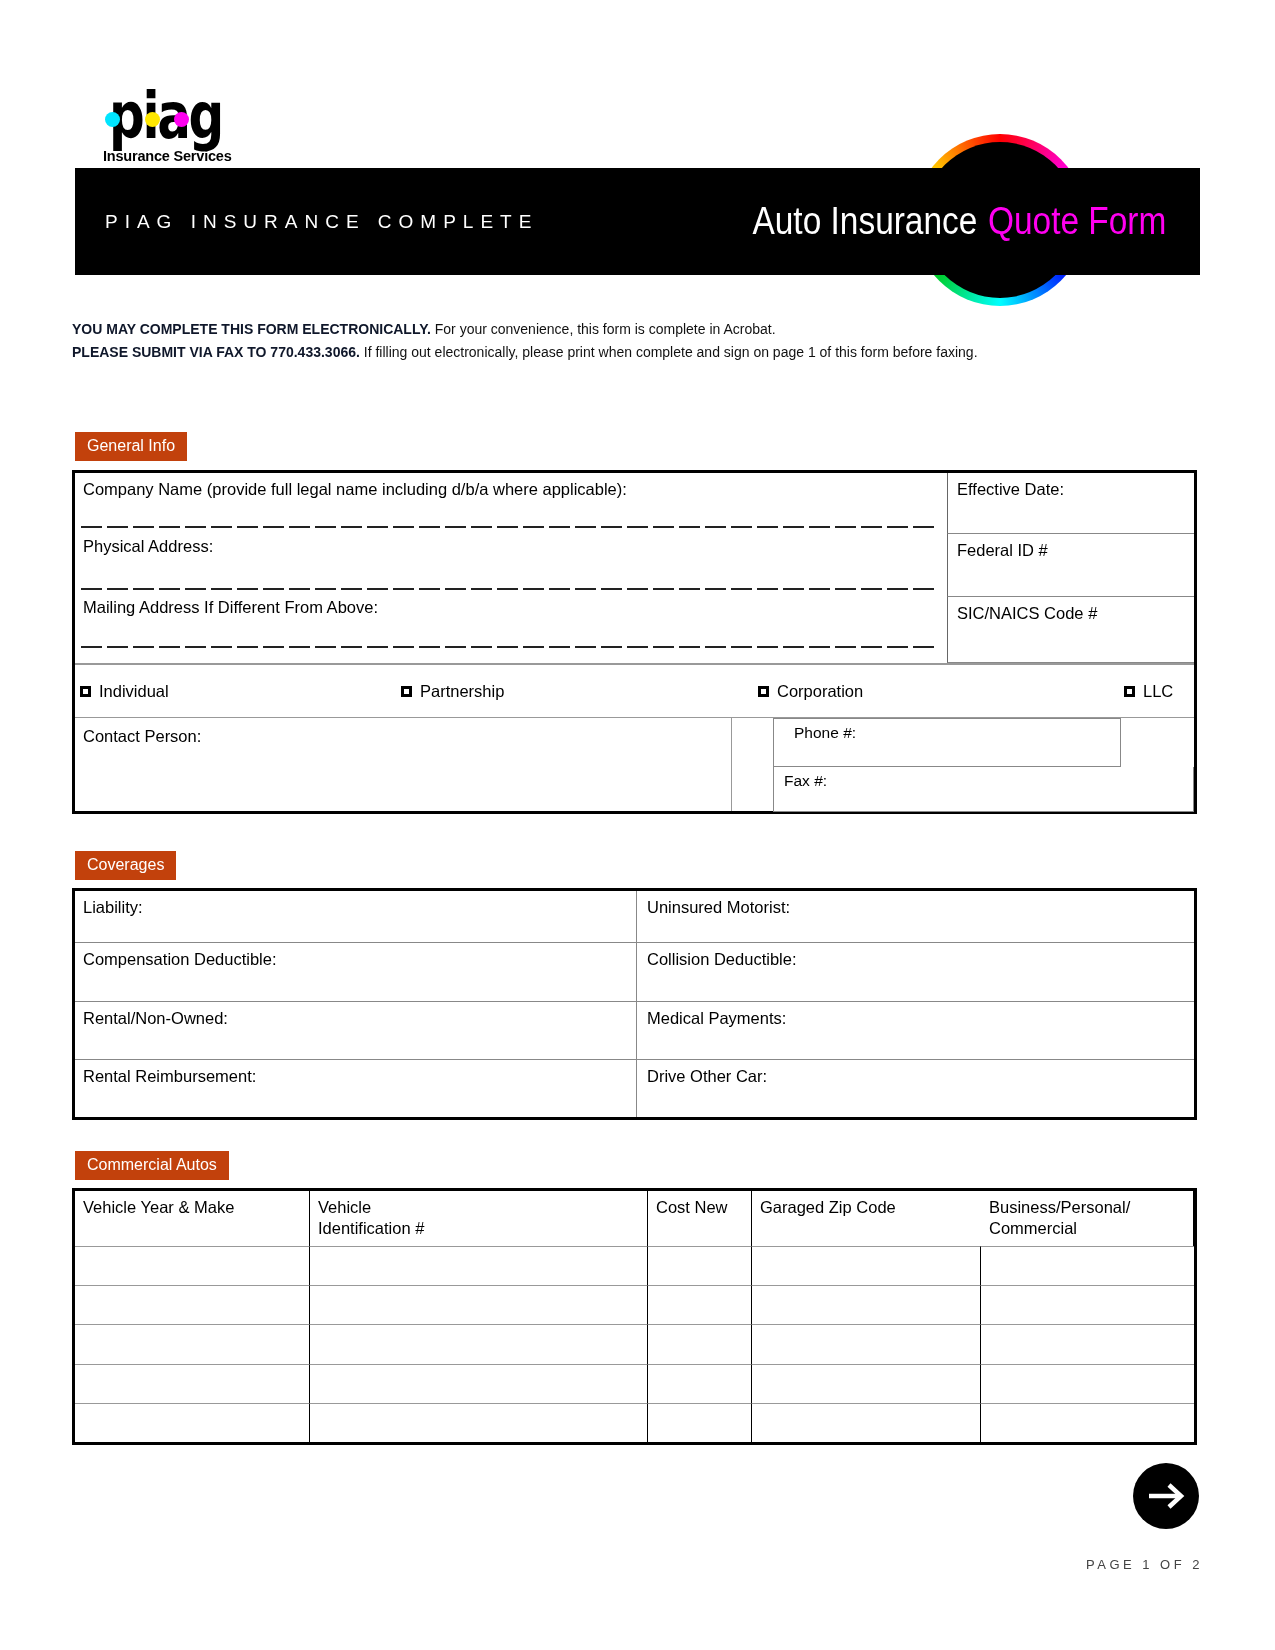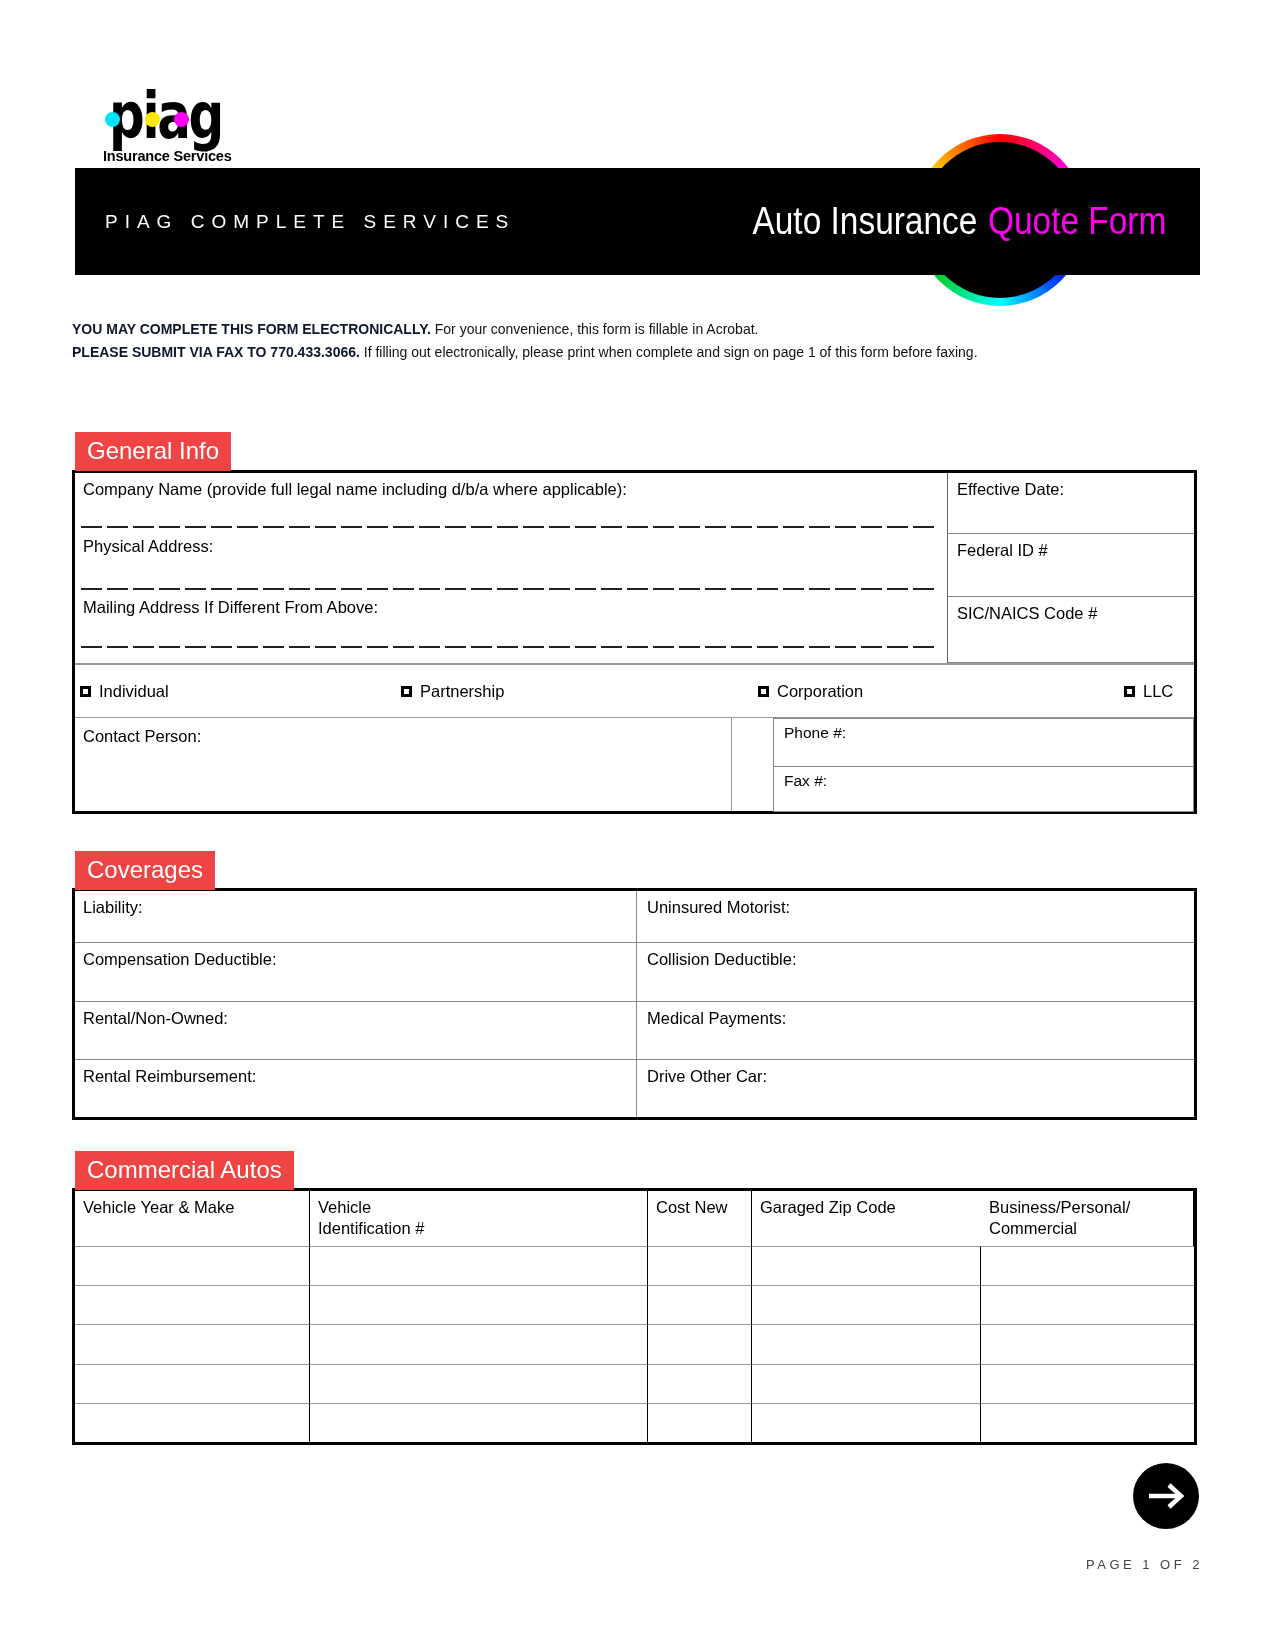--- a/index.html
+++ b/index.html
@@ -52,21 +52,21 @@
   }
   .title-white { color:#fff; }
   .title-accent { color:#FF00F0; margin-left:12px; }
 
   
   .intro { position:absolute; left:72px; top:318px; font-size:14px; line-height:23px; color:#111; white-space:nowrap; }
   .intro b { color:#0f172a; }
 
   
   .section-tab {
-    position:absolute; background:#ef4444; color:#fff; font-size:24px;
+    position:absolute; background:#c2410c; color:#fff; font-size:16px;
     padding:5px 12px 6px 12px; white-space:nowrap; z-index:3;
   }
   .tab-general    { left:75px; top:432px; }
   .tab-coverages  { left:75px; top:851px; }
   .tab-commercial { left:75px; top:1151px; }
 
   
   .frame { position:absolute; left:72px; width:1125px; border:3px solid #000; background:#fff; }
 
   
@@ -77,21 +77,21 @@
     background:repeating-linear-gradient(90deg,#222 0 21px,transparent 21px 26px);
   }
   .gi-rightcol { position:absolute; left:872px; top:0; width:247px;border-radius:9px; }
   .gi-rcell { border-left:1px solid #666; border-bottom:1px solid #888; padding:7px 9px; font-size:16.5px; }
   .gi-entity-band { position:absolute; left:0; top:190px; width:1119px; height:54px; border-top:2px solid #999; }
   .entity-item { position:absolute; top:0; height:52px; display:flex; align-items:center; }
   .checkbox { width:11px; height:11px; border:3px solid #000; background:#fff; display:inline-block; }
   .entity-label { font-size:16.5px; margin-left:8px; }
   .gi-contact-band { position:absolute; left:0; top:244px; width:1119px; height:94px; border-top:1px solid #999; }
   .contact-divider { position:absolute; left:656px; top:0; bottom:0; width:1px; background:#999; }
-  .phone-box { position:absolute; left:698px; top:0;  width:421px; height:49px; border:1px solid #888; padding:5px 10px; font-size:15.5px; }
+  .phone-box { position:absolute; left:698px; top:0;  width:348px; height:49px; border:1px solid #888; padding:5px 20px; font-size:15.5px; }
   .fax-box   { position:absolute; left:698px; top:49px; width:421px; height:45px; border:1px solid #888; border-top:none; padding:5px 10px; font-size:15.5px; }
 
   
   .cov-table { top:888px; height:232px; display:grid;
     grid-template-columns:562px 1fr; grid-template-rows:52px 59px 58px 1fr; }
   .cov-cell { padding:7px 10px; font-size:16.5px; }
   .cov-cell.cleft { border-right:1px solid #888;padding-left:8px; }
   .cov-cell.cmid  { border-bottom:1px solid #888; }
 
   
@@ -122,29 +122,29 @@
   <div class="logo">
     <div class="logo-word">piag</div>
     <span class="logo-dot dot-cyan"></span>
     <span class="logo-dot dot-yellow"></span>
     <span class="logo-dot dot-magenta"></span>
     <div class="logo-sub">Insurance Services</div>
   </div>
 
   <div class="deco-circle"></div>
   <div class="topbar">
-    <div class="topbar-left">PIAG COMPLETE SERVICES</div>
+    <div class="topbar-left">PIAG INSURANCE COMPLETE</div>
     <div class="topbar-title">
       <span class="title-white">Auto Insurance</span>
       <span class="title-accent">Quote Form</span>
     </div>
   </div>
 
   <div class="intro">
-    <div><b>YOU MAY COMPLETE THIS FORM ELECTRONICALLY.</b><span> For your convenience, this form is fillable in Acrobat.</span></div>
+    <div><b>YOU MAY COMPLETE THIS FORM ELECTRONICALLY.</b><span> For your convenience, this form is complete in Acrobat.</span></div>
     <div><b>PLEASE SUBMIT VIA FAX TO 770.433.3066.</b><span> If filling out electronically, please print when complete and sign on page 1 of this form before faxing.</span></div>
   </div>
 
   <div class="section-tab tab-general">General Info</div>
   <div class="frame gi-table">
     <div class="gi-label" style="left:8px; top:7px;">Company Name (provide full legal name including d/b/a where applicable):</div>
     <div class="write-line" style="left:6px; top:53px; width:858px;"></div>
     <div class="gi-label" style="left:8px; top:64px;">Physical Address:</div>
     <div class="write-line" style="left:6px; top:115px; width:858px;"></div>
     <div class="gi-label" style="left:8px; top:125px;">Mailing Address If Different From Above:</div>

